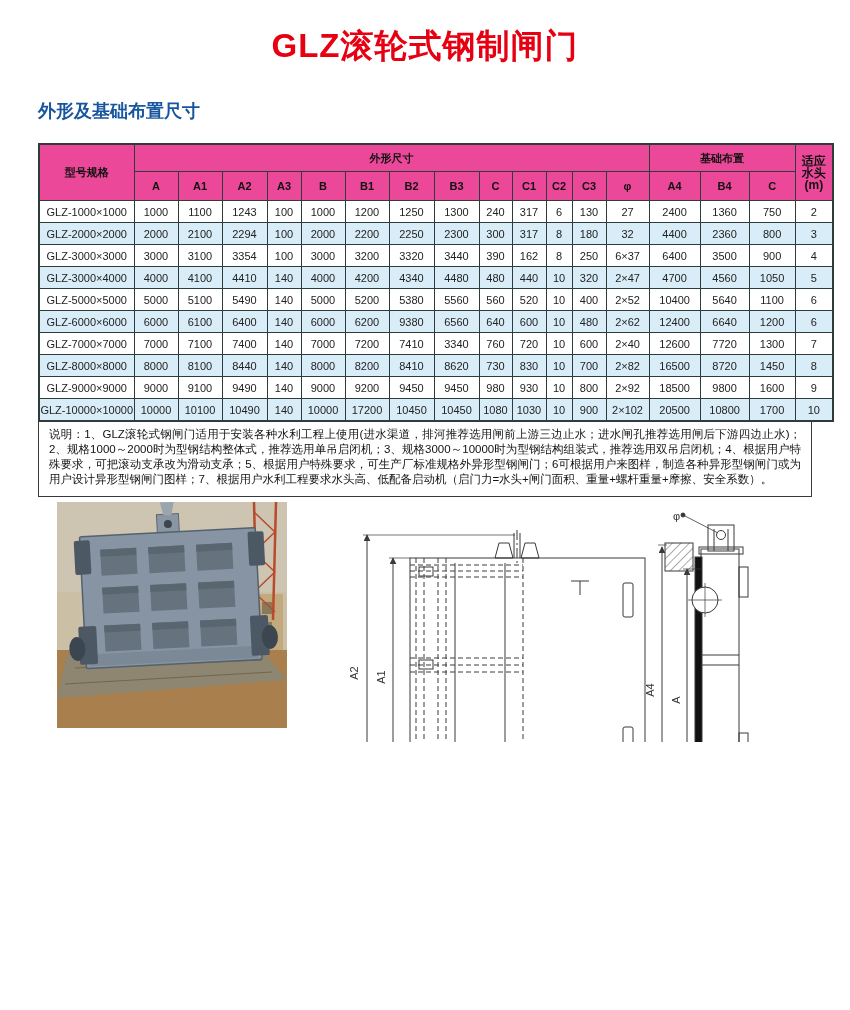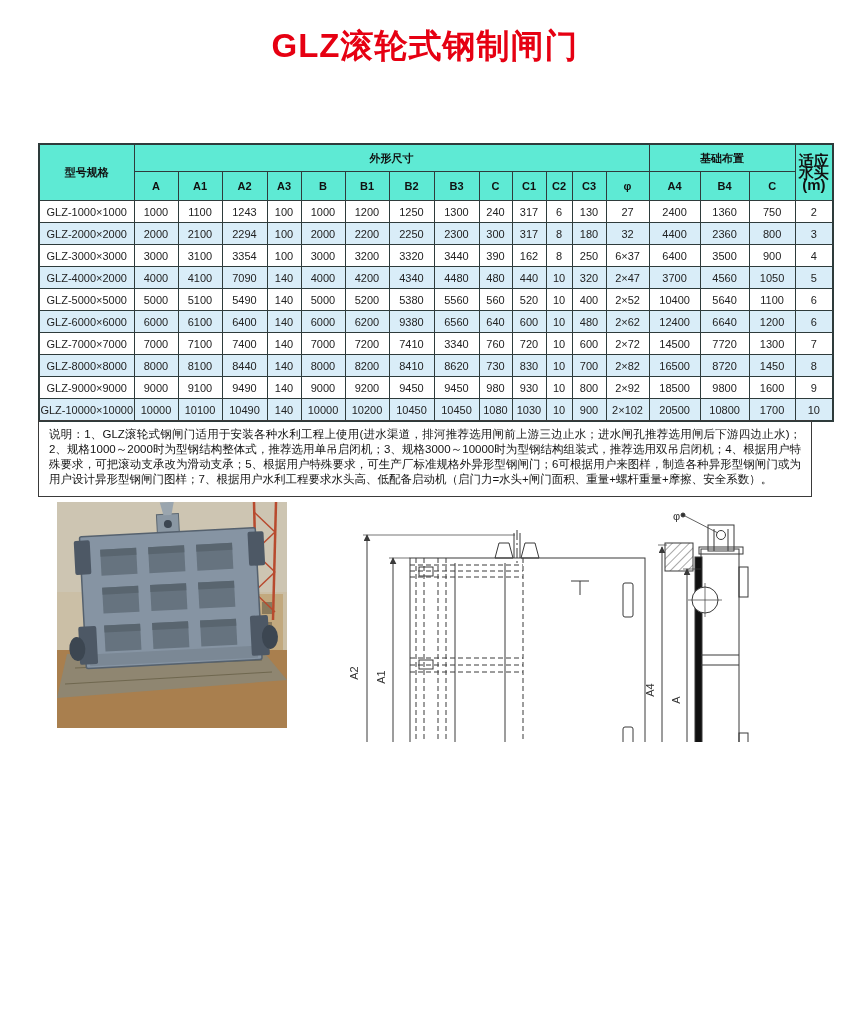--- a/index.html
+++ b/index.html
@@ -5,42 +5,43 @@
   html,body{margin:0;padding:0;background:#ffffff;}
   .page{position:relative;width:850px;height:742px;background:#fff;overflow:hidden;
         font-family:"Liberation Sans",sans-serif;color:#222;}
   .title{position:absolute;top:24px;left:0;width:100%;margin:0;text-align:center;
          font-size:33px;font-weight:bold;color:#e60012;letter-spacing:1px;}
   .section{position:absolute;top:99px;left:38px;margin:0;font-size:18px;font-weight:bold;color:#17559e;}
   table.spec{position:absolute;left:38px;top:143px;width:774px;border-collapse:collapse;
              table-layout:fixed;font-size:11px;border:2px solid #2e3b3b;}
   table.spec th,table.spec td{border:1px solid #2e3b3b;text-align:center;vertical-align:middle;
              padding:0;overflow:hidden;white-space:nowrap;}
-  table.spec thead th{background:#5eead4;font-weight:bold;color:#111;}
+  table.spec thead th{background:#ec4899;font-weight:bold;color:#111;}
   table.spec thead tr.grp th{height:26px;}
   table.spec thead tr.cols th{height:28px;}
-  table.spec thead th.headcol{white-space:normal;line-height:12px;font-size:15px;}
+  table.spec thead th.headcol{white-space:normal;line-height:12px;font-size:12px;}
   table.spec tbody td{height:21px;background:#fff;color:#222;}
   table.spec tbody tr:nth-child(even) td{background:#d9edf8;}
   .note{position:absolute;left:38px;top:420px;width:774px;height:77px;box-sizing:border-box;
         border:1px solid #3a3a3a;padding:6px 10px 4px 10px;font-size:11.5px;line-height:15px;
         text-align:justify;color:#111;}
   .photo{position:absolute;display:block;}
   .ph1{left:57px;top:502px;}
   .ph2{left:57px;top:743px;}
   .drawings{position:absolute;left:345px;top:505px;}
   svg text{font-family:"Liberation Sans",sans-serif;}
   .dimtxt{font-size:11px;fill:#333;}
 </style>
 </head>
 <body>
 
 <div class="page">
 
   <h1 class="title">GLZ滚轮式钢制闸门</h1>
+  <h2 class="section">外形及基础布置尺寸</h2>
 
   <table class="spec">
     <colgroup>
       <col style="width:95px">
         <col style="width:44px">
         <col style="width:44px">
         <col style="width:45px">
       <col style="width:34px">
         <col style="width:44px">
         <col style="width:44px">
@@ -137,35 +138,35 @@
           <td>162</td>
           <td>8</td>
           <td>250</td>
           <td>6×37</td>
           <td>6400</td>
           <td>3500</td>
           <td>900</td>
           <td>4</td>
         </tr>
         <tr>
-          <td>GLZ-4000×2000</td>
+          <td>GLZ-3000×4000</td>
           <td>4000</td>
           <td>4100</td>
-          <td>7090</td>
+          <td>4410</td>
           <td>140</td>
           <td>4000</td>
           <td>4200</td>
           <td>4340</td>
           <td>4480</td>
           <td>480</td>
           <td>440</td>
           <td>10</td>
           <td>320</td>
           <td>2×47</td>
-          <td>3700</td>
+          <td>4700</td>
           <td>4560</td>
           <td>1050</td>
           <td>5</td>
         </tr>
         <tr>
           <td>GLZ-5000×5000</td>
           <td>5000</td>
           <td>5100</td>
           <td>5490</td>
           <td>140</td>
@@ -210,22 +211,22 @@
           <td>7400</td>
           <td>140</td>
           <td>7000</td>
           <td>7200</td>
           <td>7410</td>
           <td>3340</td>
           <td>760</td>
           <td>720</td>
           <td>10</td>
           <td>600</td>
-          <td>2×72</td>
-          <td>14500</td>
+          <td>2×40</td>
+          <td>12600</td>
           <td>7720</td>
           <td>1300</td>
           <td>7</td>
         </tr>
         <tr>
           <td>GLZ-8000×8000</td>
           <td>8000</td>
           <td>8100</td>
           <td>8440</td>
           <td>140</td>
@@ -263,21 +264,21 @@
           <td>1600</td>
           <td>9</td>
         </tr>
         <tr>
           <td>GLZ-10000×10000</td>
           <td>10000</td>
           <td>10100</td>
           <td>10490</td>
           <td>140</td>
           <td>10000</td>
-          <td>10200</td>
+          <td>17200</td>
           <td>10450</td>
           <td>10450</td>
           <td>1080</td>
           <td>1030</td>
           <td>10</td>
           <td>900</td>
           <td>2×102</td>
           <td>20500</td>
           <td>10800</td>
           <td>1700</td>

